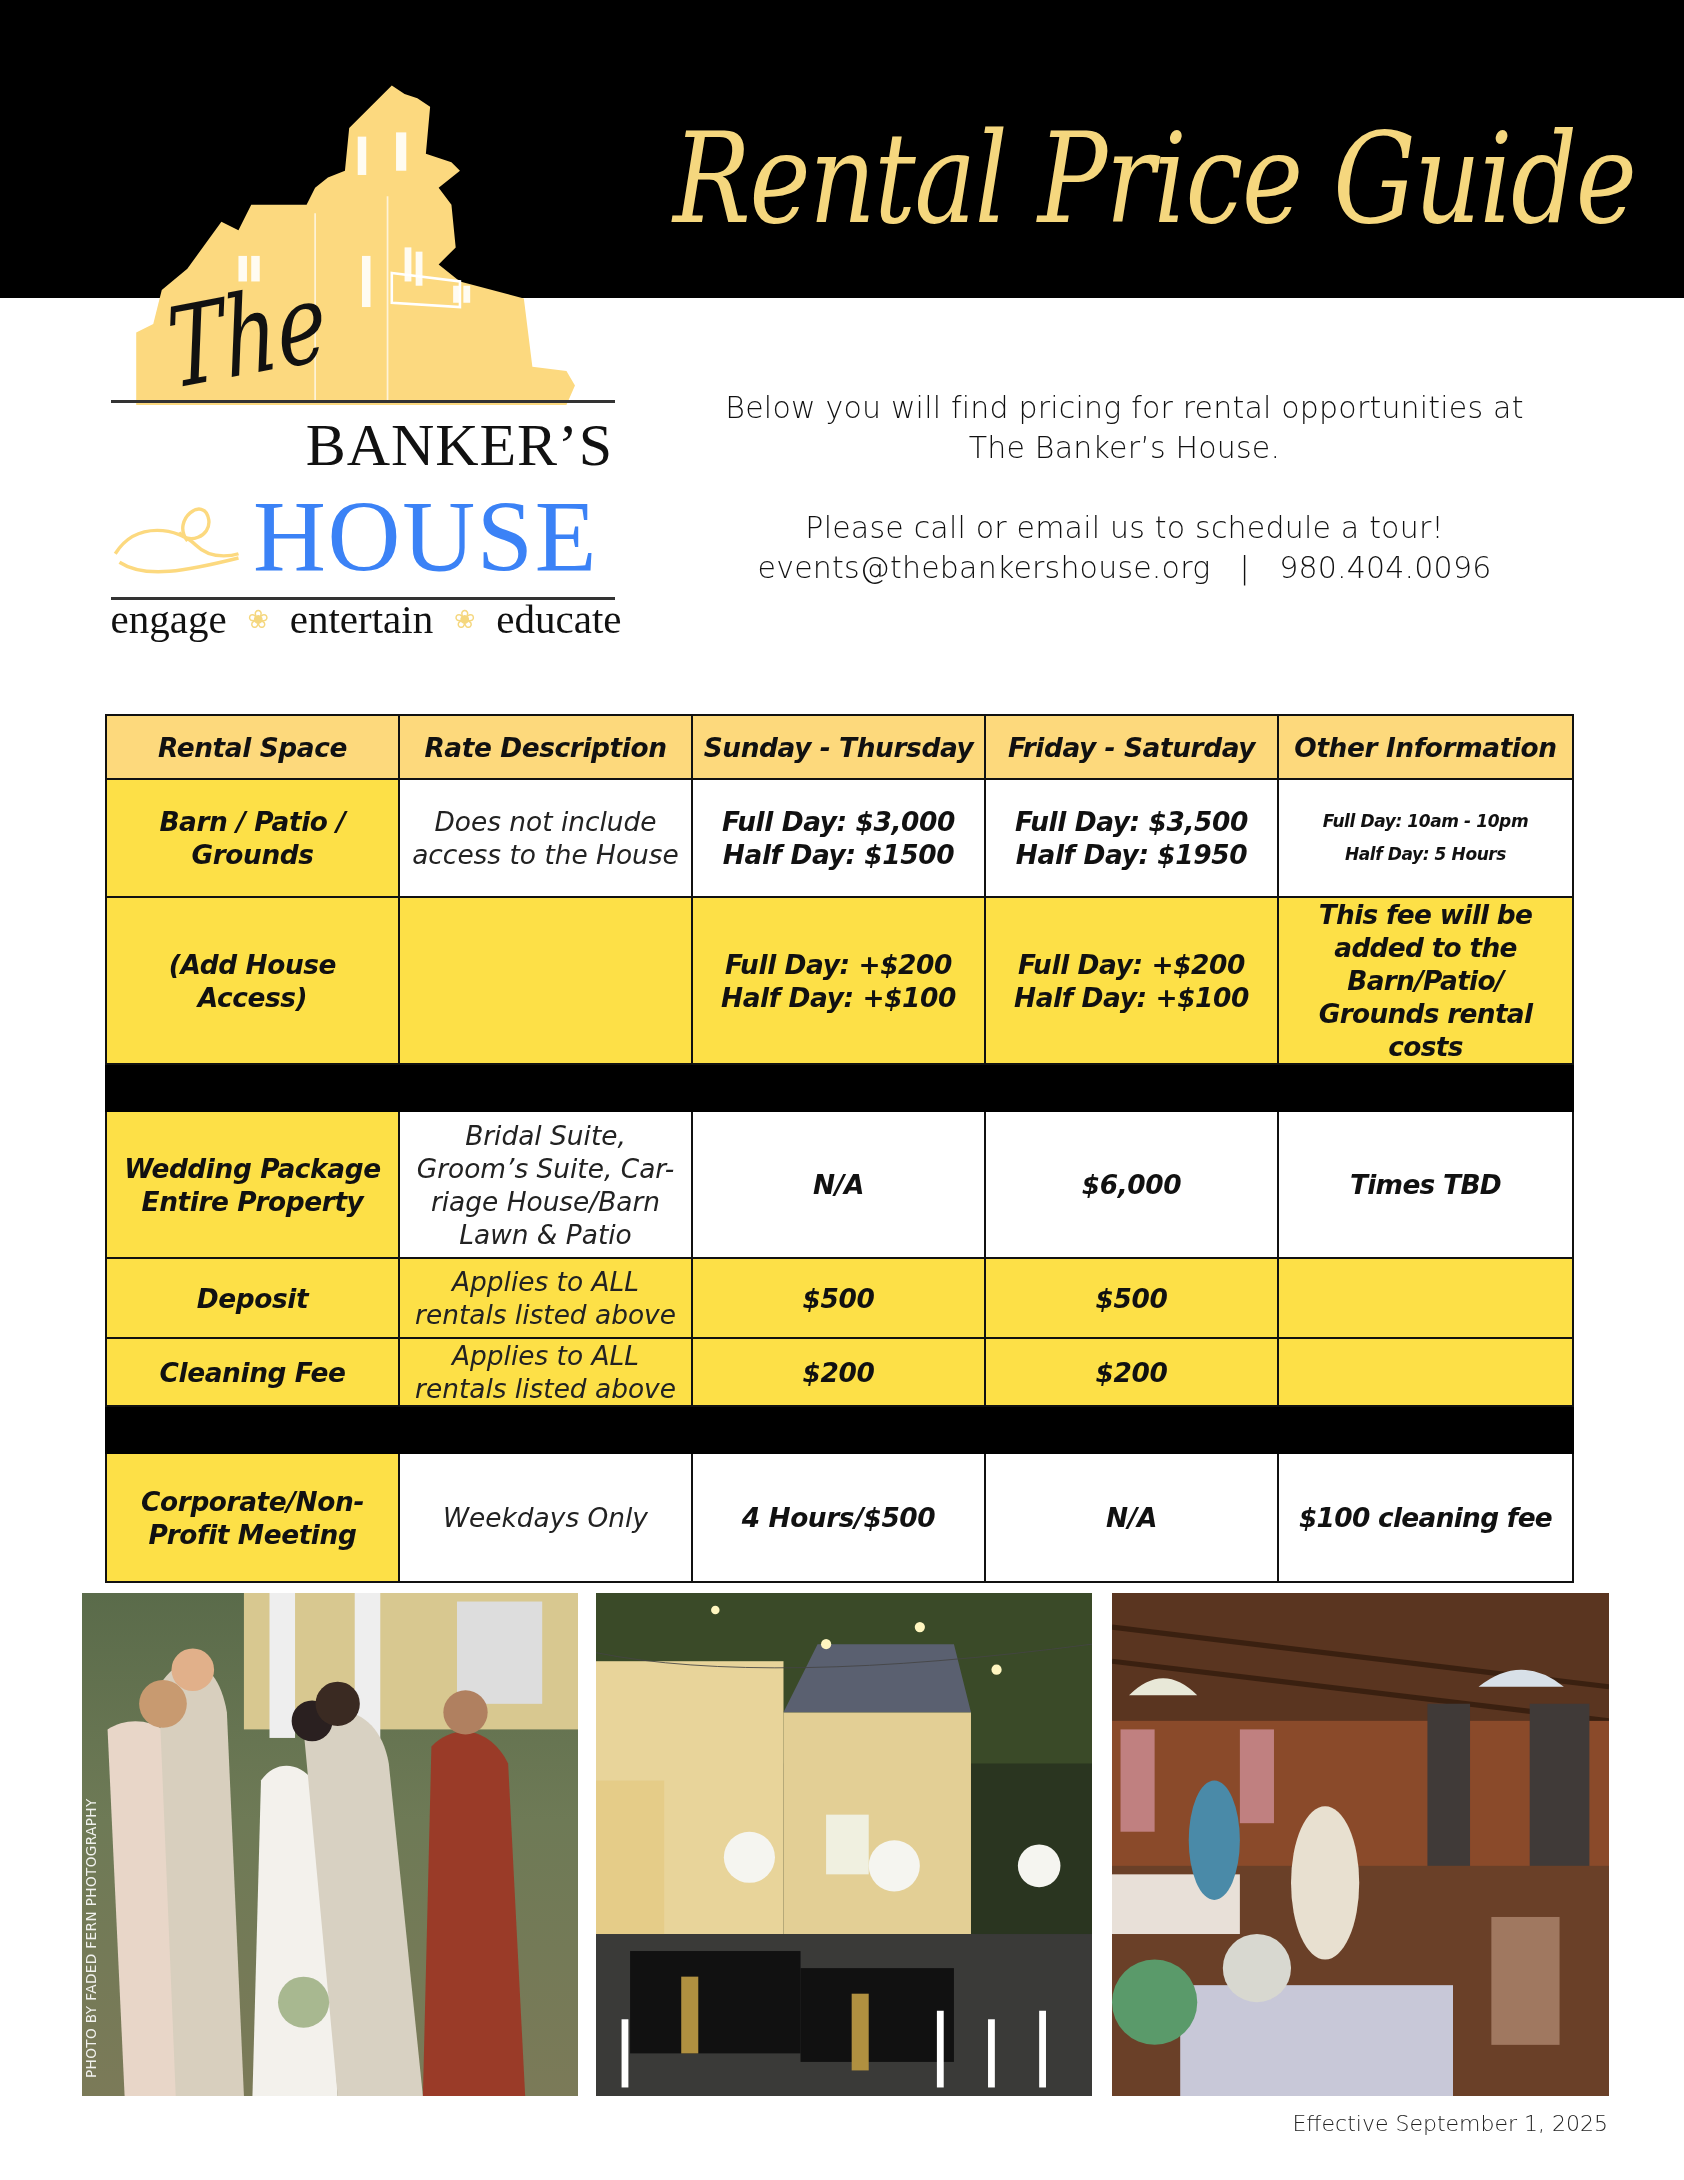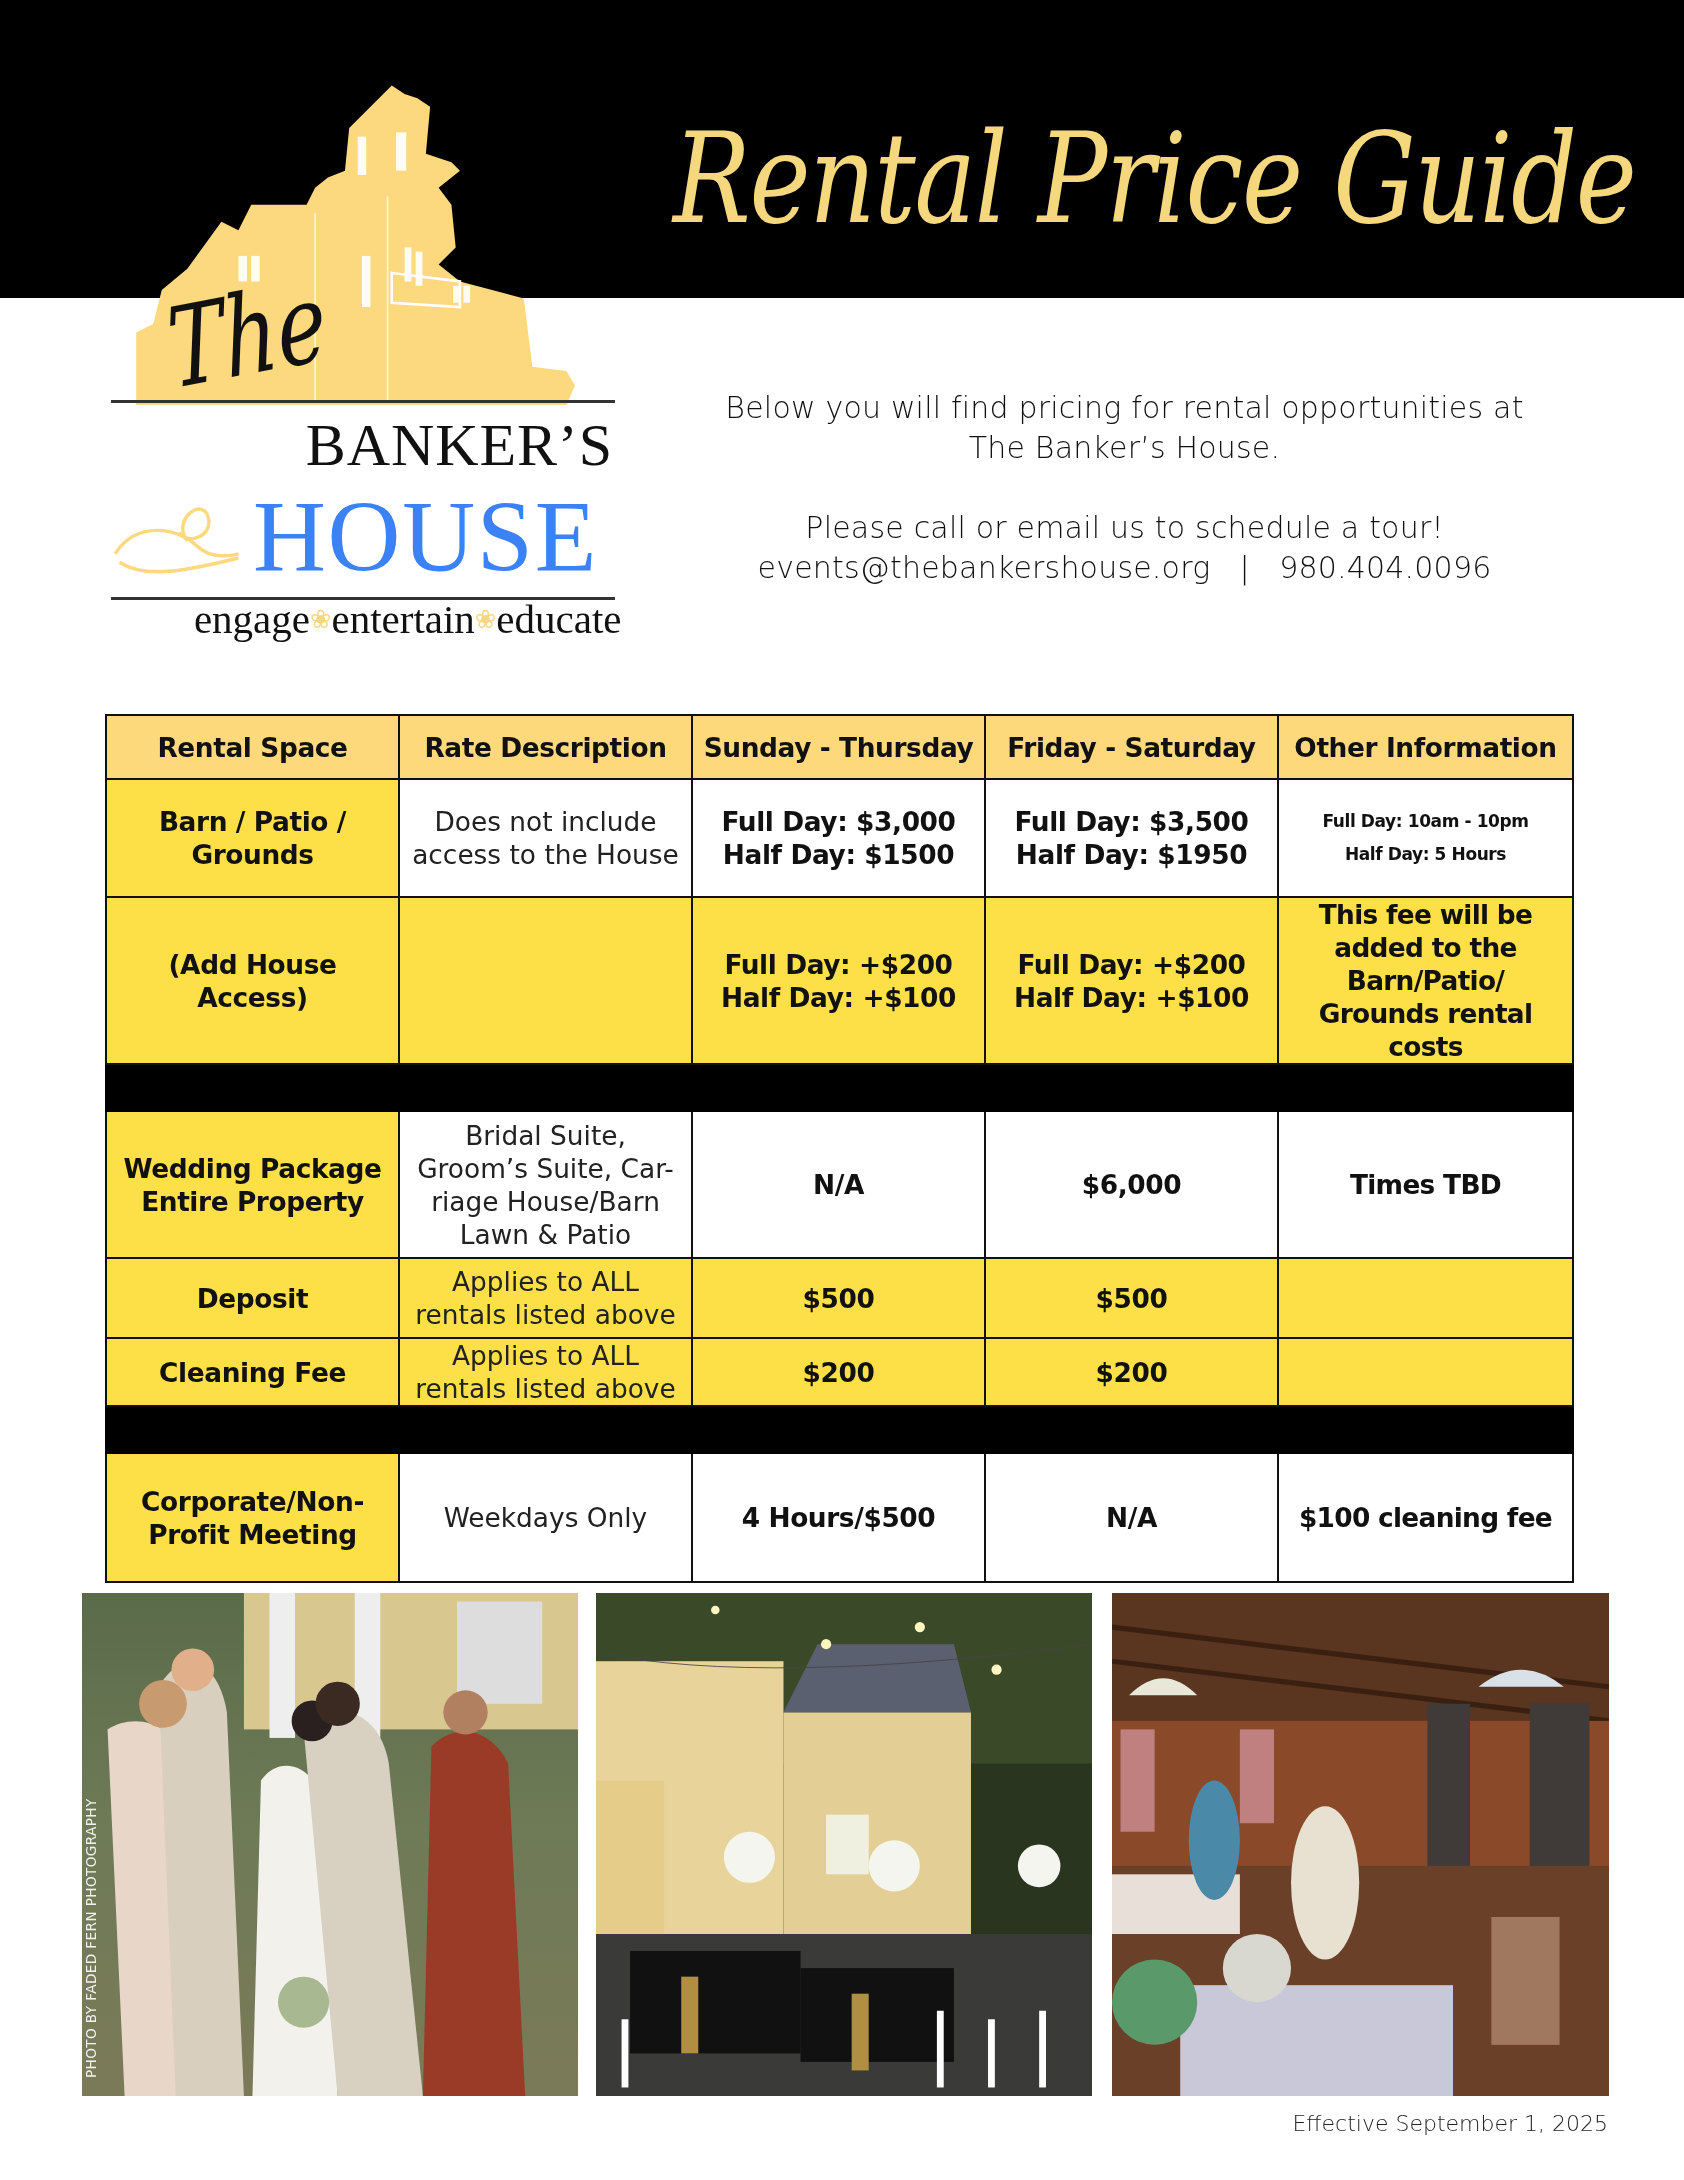--- a/index.html
+++ b/index.html
@@ -27,33 +27,33 @@
     .logo .line1 {
       position: absolute; left: 17px; top: 317px; width: 494px; text-align: right;
       font-family: "Liberation Serif", serif; font-size: 60px; color: #111; letter-spacing: 0.9px; line-height: 102px;
     }
     .logo .line2 {
       position: absolute; left: 136px; top: 405px; width: 375px; text-align: center;
       font-family: "Liberation Serif", serif; font-size: 101px; color: #3b82f6; letter-spacing: 1.7px; line-height: 111px;
     }
     .logo .flourish { position: absolute; left: 8.5px; top: 417px; }
     .logo .tagline {
-      position: absolute; left: 8.5px; top: 518px; width: 511px; display: flex; align-items: center; justify-content: flex-end;
+      position: absolute; left: 8.5px; top: 518px; width: 511px; display: flex; align-items: center; justify-content: space-between;
       font-family: "Liberation Serif", serif; font-size: 41px; color: #111;
     }
     .logo .tagline .dot { color: #f5d77e; font-size: 25.6px; }
 
     .intro { position: absolute; left: 690px; top: 388px; width: 869px; text-align: center;
       font-family: "DejaVu Sans", sans-serif; font-weight: 200; font-size: 30px; line-height: 40px; color: #111; letter-spacing: 0.2px; }
     .intro p { margin: 0; }
     .intro .gap { height: 40px; }
 
     table.rates { position: absolute; left: 105px; top: 714px; width: 1467px; border-collapse: collapse;
       font-family: "DejaVu Sans", sans-serif; table-layout: fixed; }
-    table.rates td, table.rates th { border: 2.6px solid #111; text-align: center; vertical-align: middle; padding: 0 7px; }
+    table.rates td, table.rates th { border: 2.6px solid #111; text-align: center; vertical-align: middle; padding: 0 7px; font-style: italic; }
     table.rates th { background: #fdd97c; font-weight: bold; font-size: 26.4px; height: 64px; letter-spacing: -0.4px; }
     table.rates td { font-size: 26.4px; line-height: 33px; }
     td.bold { font-weight: bold; letter-spacing: -0.4px; }
     td.light { font-weight: normal; color: #222; font-size: 26.4px; }
     td.grey { background: #fde047; }
     td.white { background: #ffffff; }
     td.small { font-size: 24px; line-height: 33px; font-weight: bold; letter-spacing: -0.7px; }
     tr.divider td { background: #000; height: 47px; border-color: #000; }
 
     .photo { position: absolute; top: 1593px; height: 503px; overflow: hidden; }

